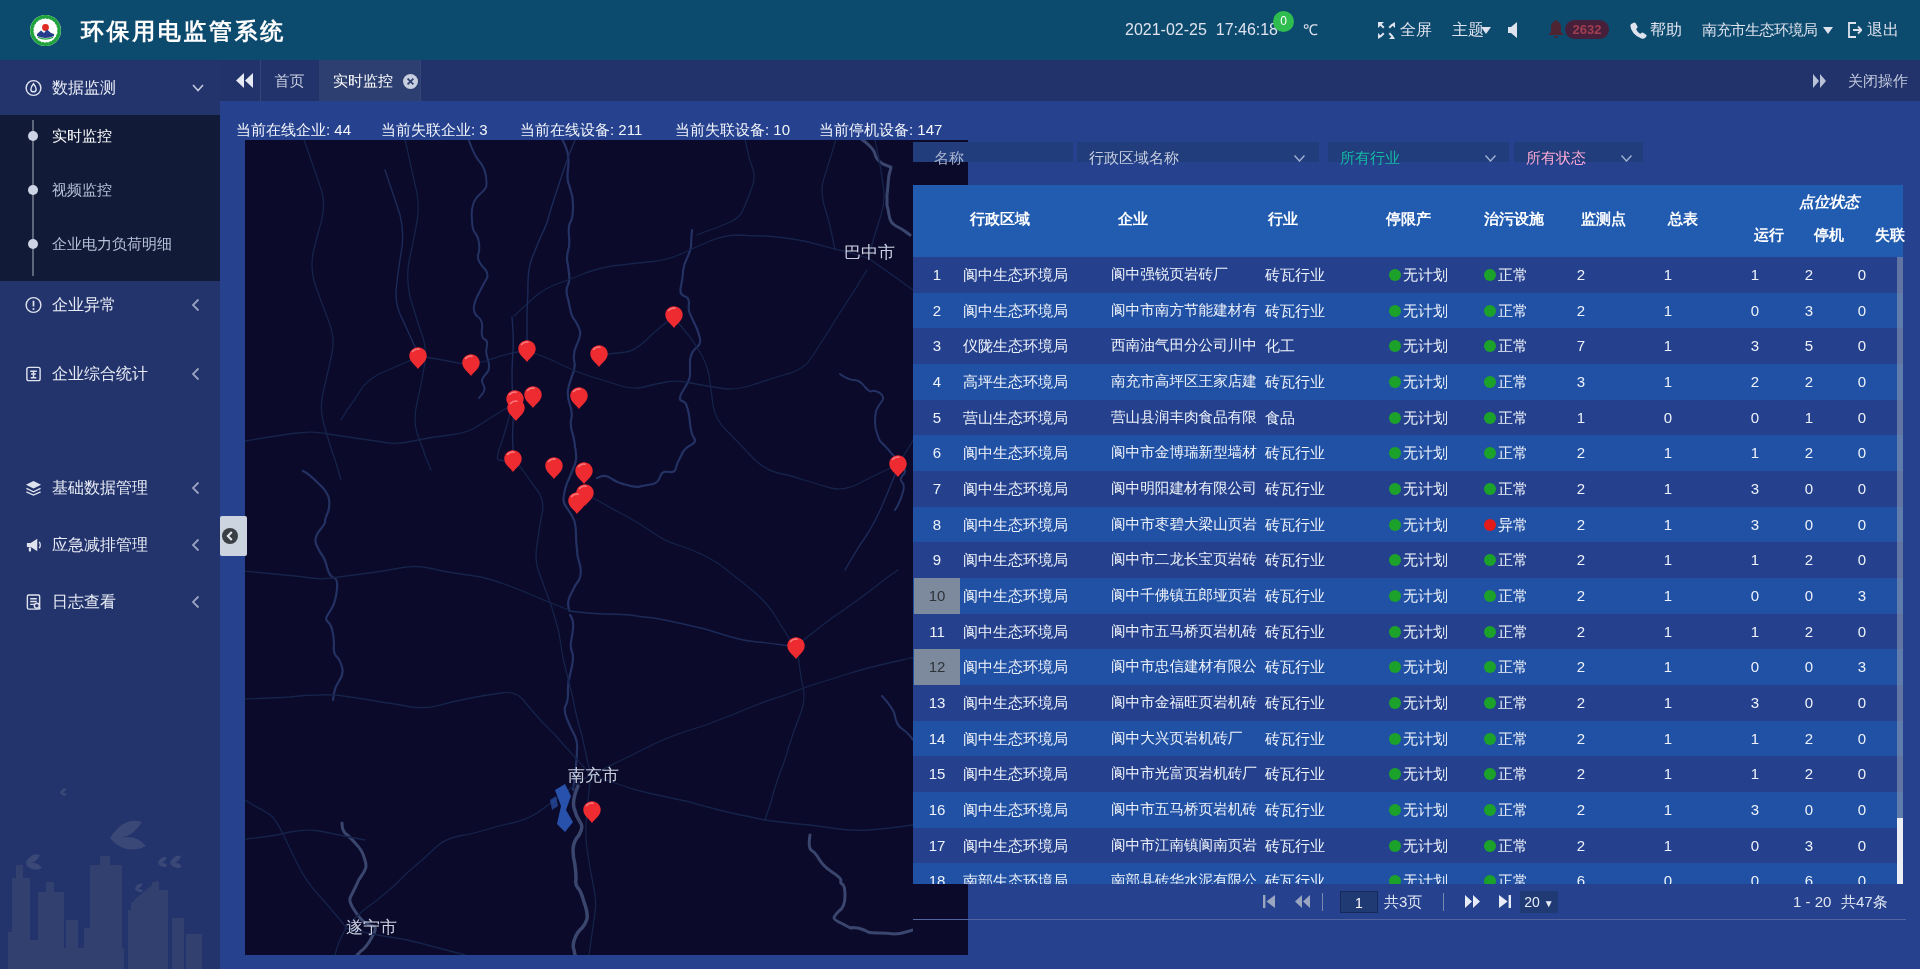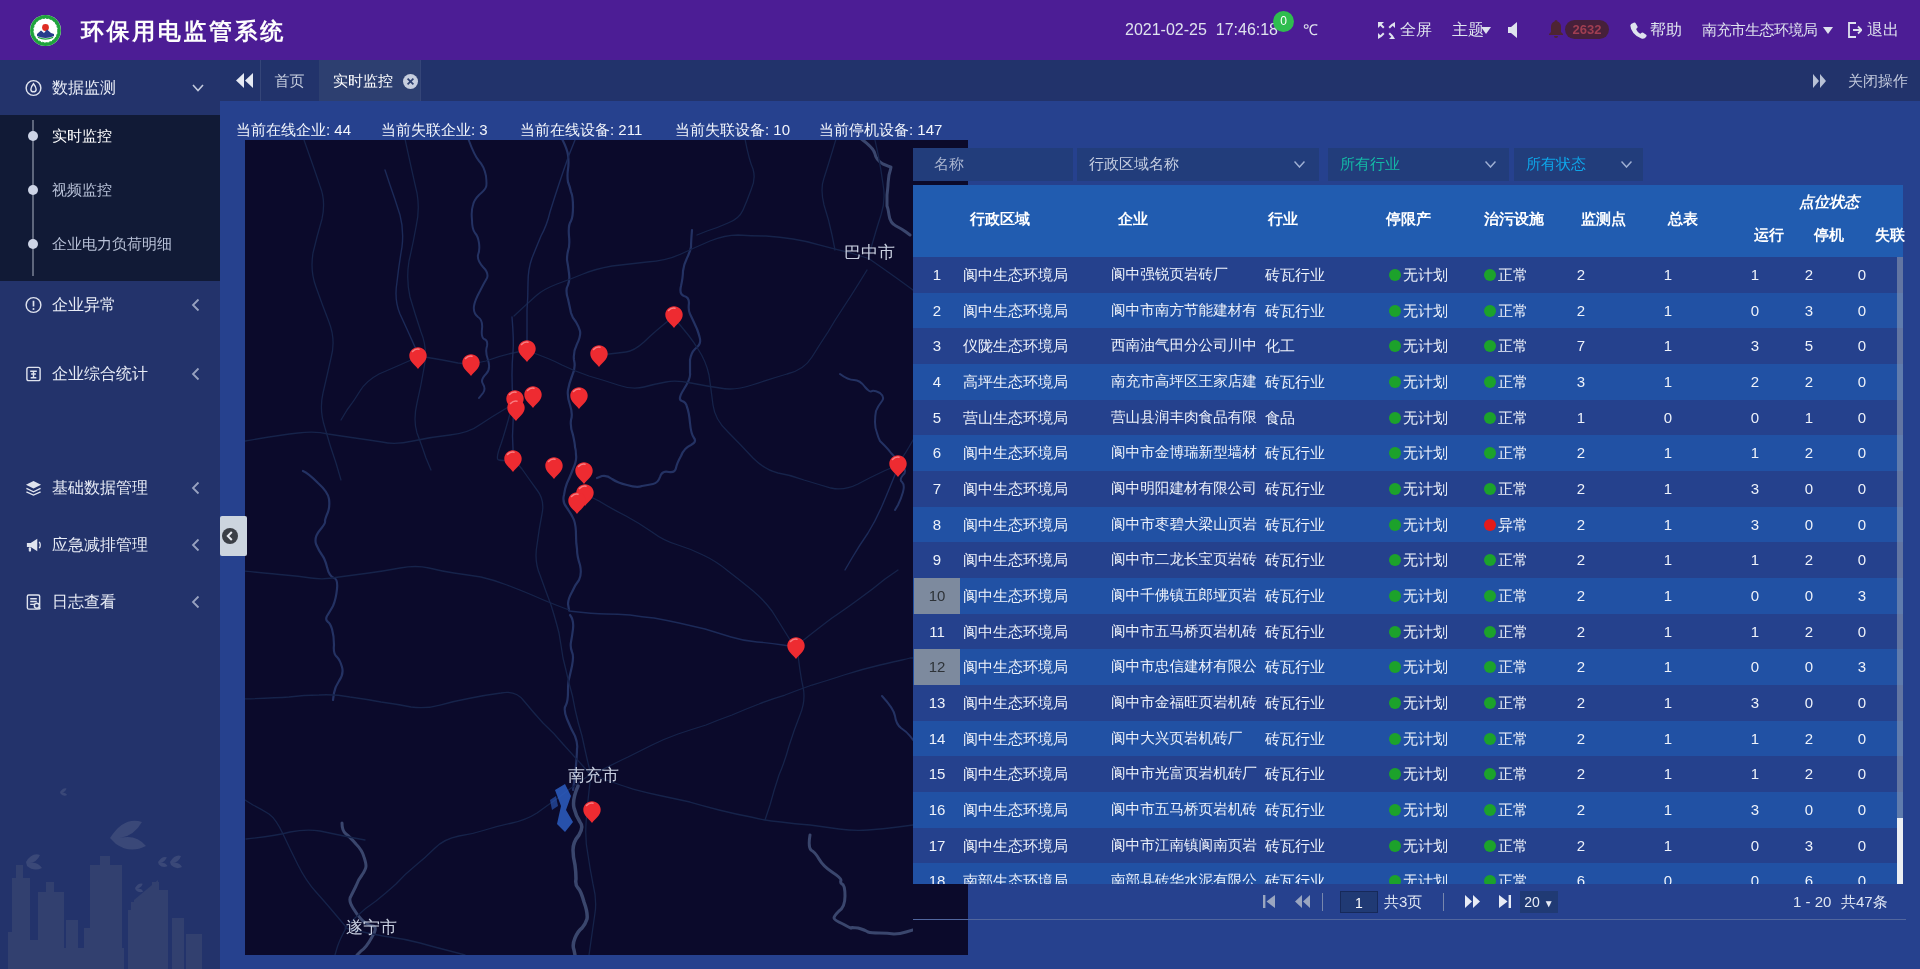--- a/index.html
+++ b/index.html
@@ -1,21 +1,21 @@
 <!DOCTYPE html>
 <html lang="zh"><head>
 <meta charset="utf-8">
 <title>环保用电监管系统</title>
 <style>
 *{margin:0;padding:0;box-sizing:border-box}
 html,body{width:1920px;height:969px;overflow:hidden}
 body{font-family:"Liberation Sans",sans-serif;background:#26418e;color:#fff;position:relative}
 .abs{position:absolute}
 
-#header{position:absolute;left:0;top:0;width:1920px;height:60px;background:#4c1d95}
+#header{position:absolute;left:0;top:0;width:1920px;height:60px;background:#0c4a6e}
 #title{position:absolute;left:81px;top:16px;font-size:23px;font-weight:bold;color:#fdfdfd;letter-spacing:2.6px}
 .htxt{position:absolute;top:0;height:60px;line-height:60px;font-size:16px;color:#dfe3ee}
 #hdate{left:1125px}
 #temp{position:absolute;left:1273px;top:11px;width:21px;height:21px;border-radius:50%;background:#2fbd4f;color:#fff;font-size:12px;text-align:center;line-height:21px}
 #celsius{left:1303px;font-size:15px}
 #badge{position:absolute;left:1565px;top:20px;width:44px;height:19px;border-radius:10px;background:#46203a;color:#a03e52;font-size:13px;text-align:center;line-height:19px;font-weight:bold}
 
 #sidebar{position:absolute;left:0;top:60px;width:220px;height:909px;background:#23336b;overflow:hidden}
 #submenu{position:absolute;left:0;top:55px;width:220px;height:166px;background:#111a36}
 #subline{position:absolute;left:32px;top:60px;width:2px;height:156px;background:rgba(220,226,240,.38)}
@@ -31,21 +31,21 @@
 #tab1{position:absolute;left:40px;top:0;width:59px;height:41px;line-height:41px;text-align:center;font-size:15px;color:#c6cdde}
 #tab2{position:absolute;left:99px;top:0;width:101px;height:41px;line-height:41px;background:#2d3f70;font-size:15px;color:#fff;padding-left:14px}
 #closeop{position:absolute;right:12px;top:0;height:41px;line-height:41px;font-size:15px;color:#c3cadd}
 
 #stats{position:absolute;left:220px;top:101px;width:1700px;height:39px;background:#26418e}
 .stat{position:absolute;top:20px;font-size:15px;color:#f2f5fb}
 
 #map{position:absolute;left:245px;top:140px;width:723px;height:815px;background:#0b0a2b;overflow:hidden}
 #handle{position:absolute;left:220px;top:516px;width:27px;height:40px;background:#ccd5df;border-radius:2px}
 
-.fbox{position:absolute;top:148px;height:33px;background:#223d7b;font-size:15px;color:#a9b4cf;line-height:32px}
+.fbox{position:absolute;top:142px;height:20px;background:#223d7b;font-size:15px;color:#a9b4cf;line-height:32px}
 .fchev{position:absolute;top:13px;width:11px;height:7px}
 #thead{position:absolute;left:913px;top:185px;width:990px;height:72px;background:#215cb0}
 .th{position:absolute;font-size:15px;font-weight:bold;color:#fff;top:34px;transform:translateY(-50%);white-space:nowrap}
 .th2{top:50px}
 #thdw{top:17px;font-style:italic}
 #tbody{position:absolute;left:913px;top:257px;width:990px;height:627px;overflow:hidden}
 .row{position:relative;width:990px;height:35.66px;line-height:35.66px;background:#25418d;font-size:15px;color:#eef2fa;white-space:nowrap;overflow:hidden}
 .row.even{background:#2151a4}
 .row span{position:absolute;top:0;height:35.66px}
 .c0{left:1px;width:46px;text-align:center}
@@ -335,21 +335,21 @@
 <div class="fbox" style="left:1077px;width:242px;padding-left:12px;color:#c4cde0">行政区域名称
  <svg class="fchev" style="right:14px" viewBox="0 0 11 7">
       <path d="M0.5 0.5 L5.5 6 L10.5 0.5" fill="none" stroke="#9fb0d4" stroke-width="1.5"></path>
     </svg>
 </div>
 <div class="fbox" style="left:1328px;width:181px;padding-left:12px;color:#14b8a6">所有行业
  <svg class="fchev" style="right:13px" viewBox="0 0 11 7">
       <path d="M0.5 0.5 L5.5 6 L10.5 0.5" fill="none" stroke="#9fb0d4" stroke-width="1.5"></path>
     </svg>
 </div>
-<div class="fbox" style="left:1514px;width:129px;padding-left:12px;color:#0ea5e9">所有状态
+<div class="fbox" style="left:1514px;width:129px;padding-left:12px;color:#f9a8d4">所有状态
  <svg class="fchev" style="right:11px" viewBox="0 0 11 7">
       <path d="M0.5 0.5 L5.5 6 L10.5 0.5" fill="none" stroke="#9fb0d4" stroke-width="1.5"></path>
     </svg>
 </div>
 <div id="thead">
  <span class="th" style="left:57px">行政区域</span>
  <span class="th" style="left:205px">企业</span>
  <span class="th" style="left:355px">行业</span>
  <span class="th" style="left:473px">停限产</span>
  <span class="th" style="left:571px">治污设施</span>

